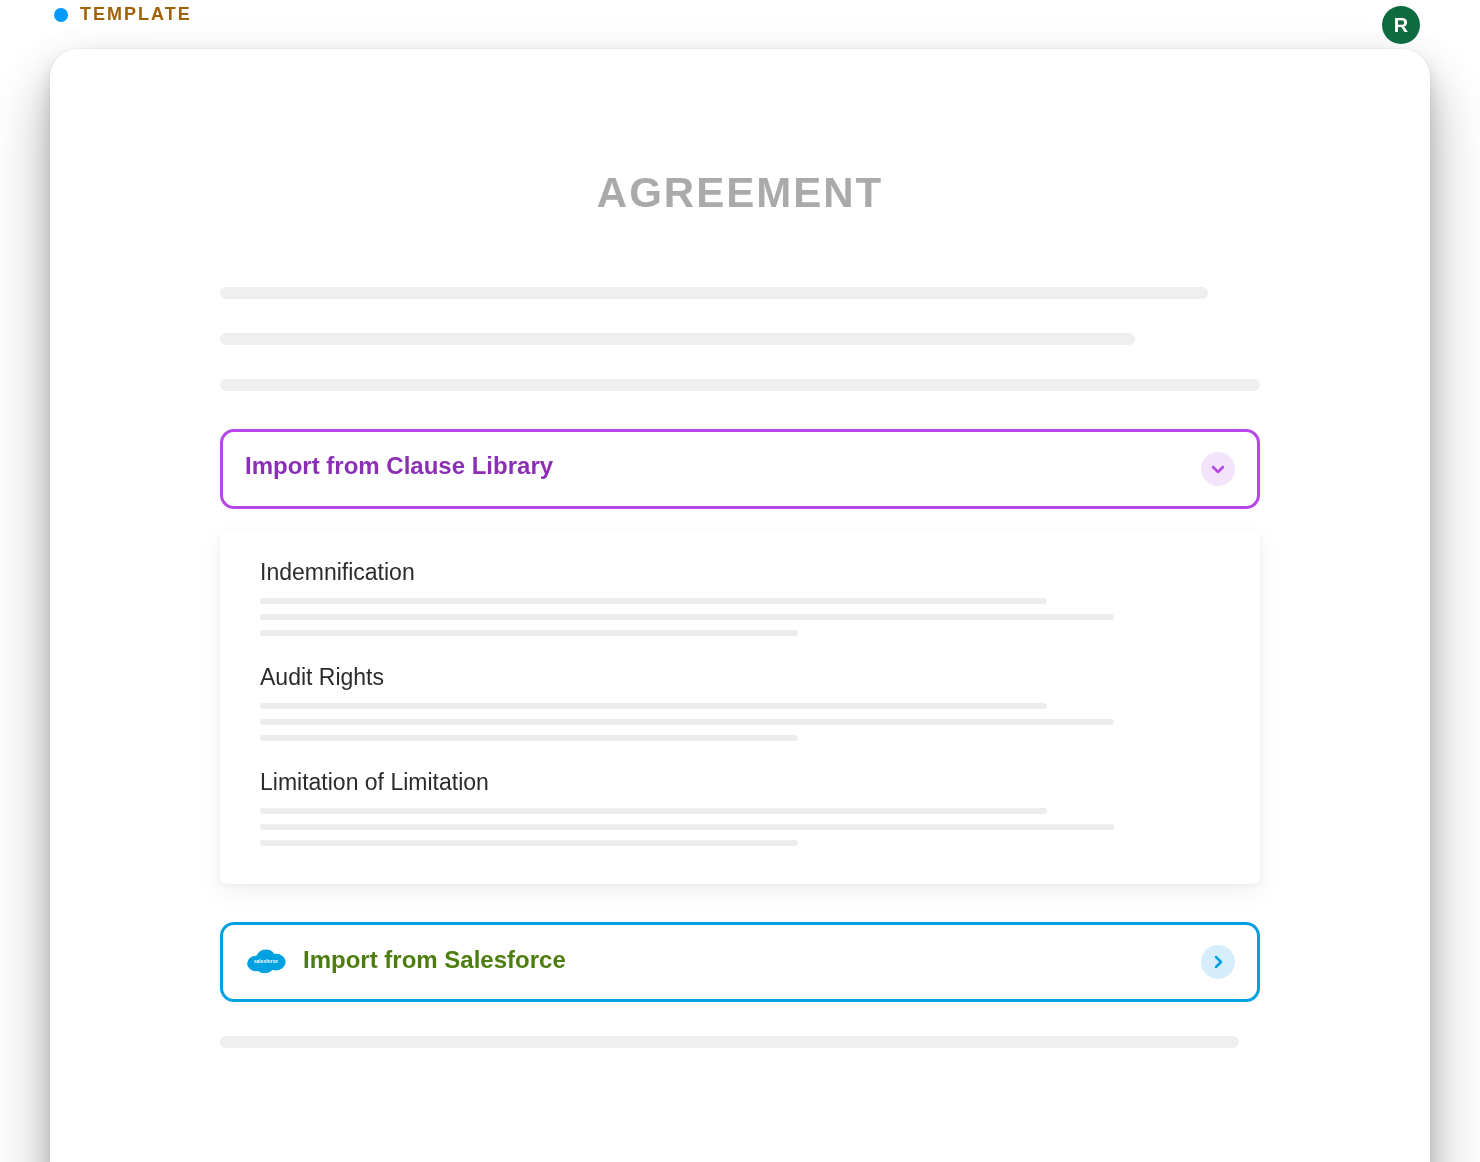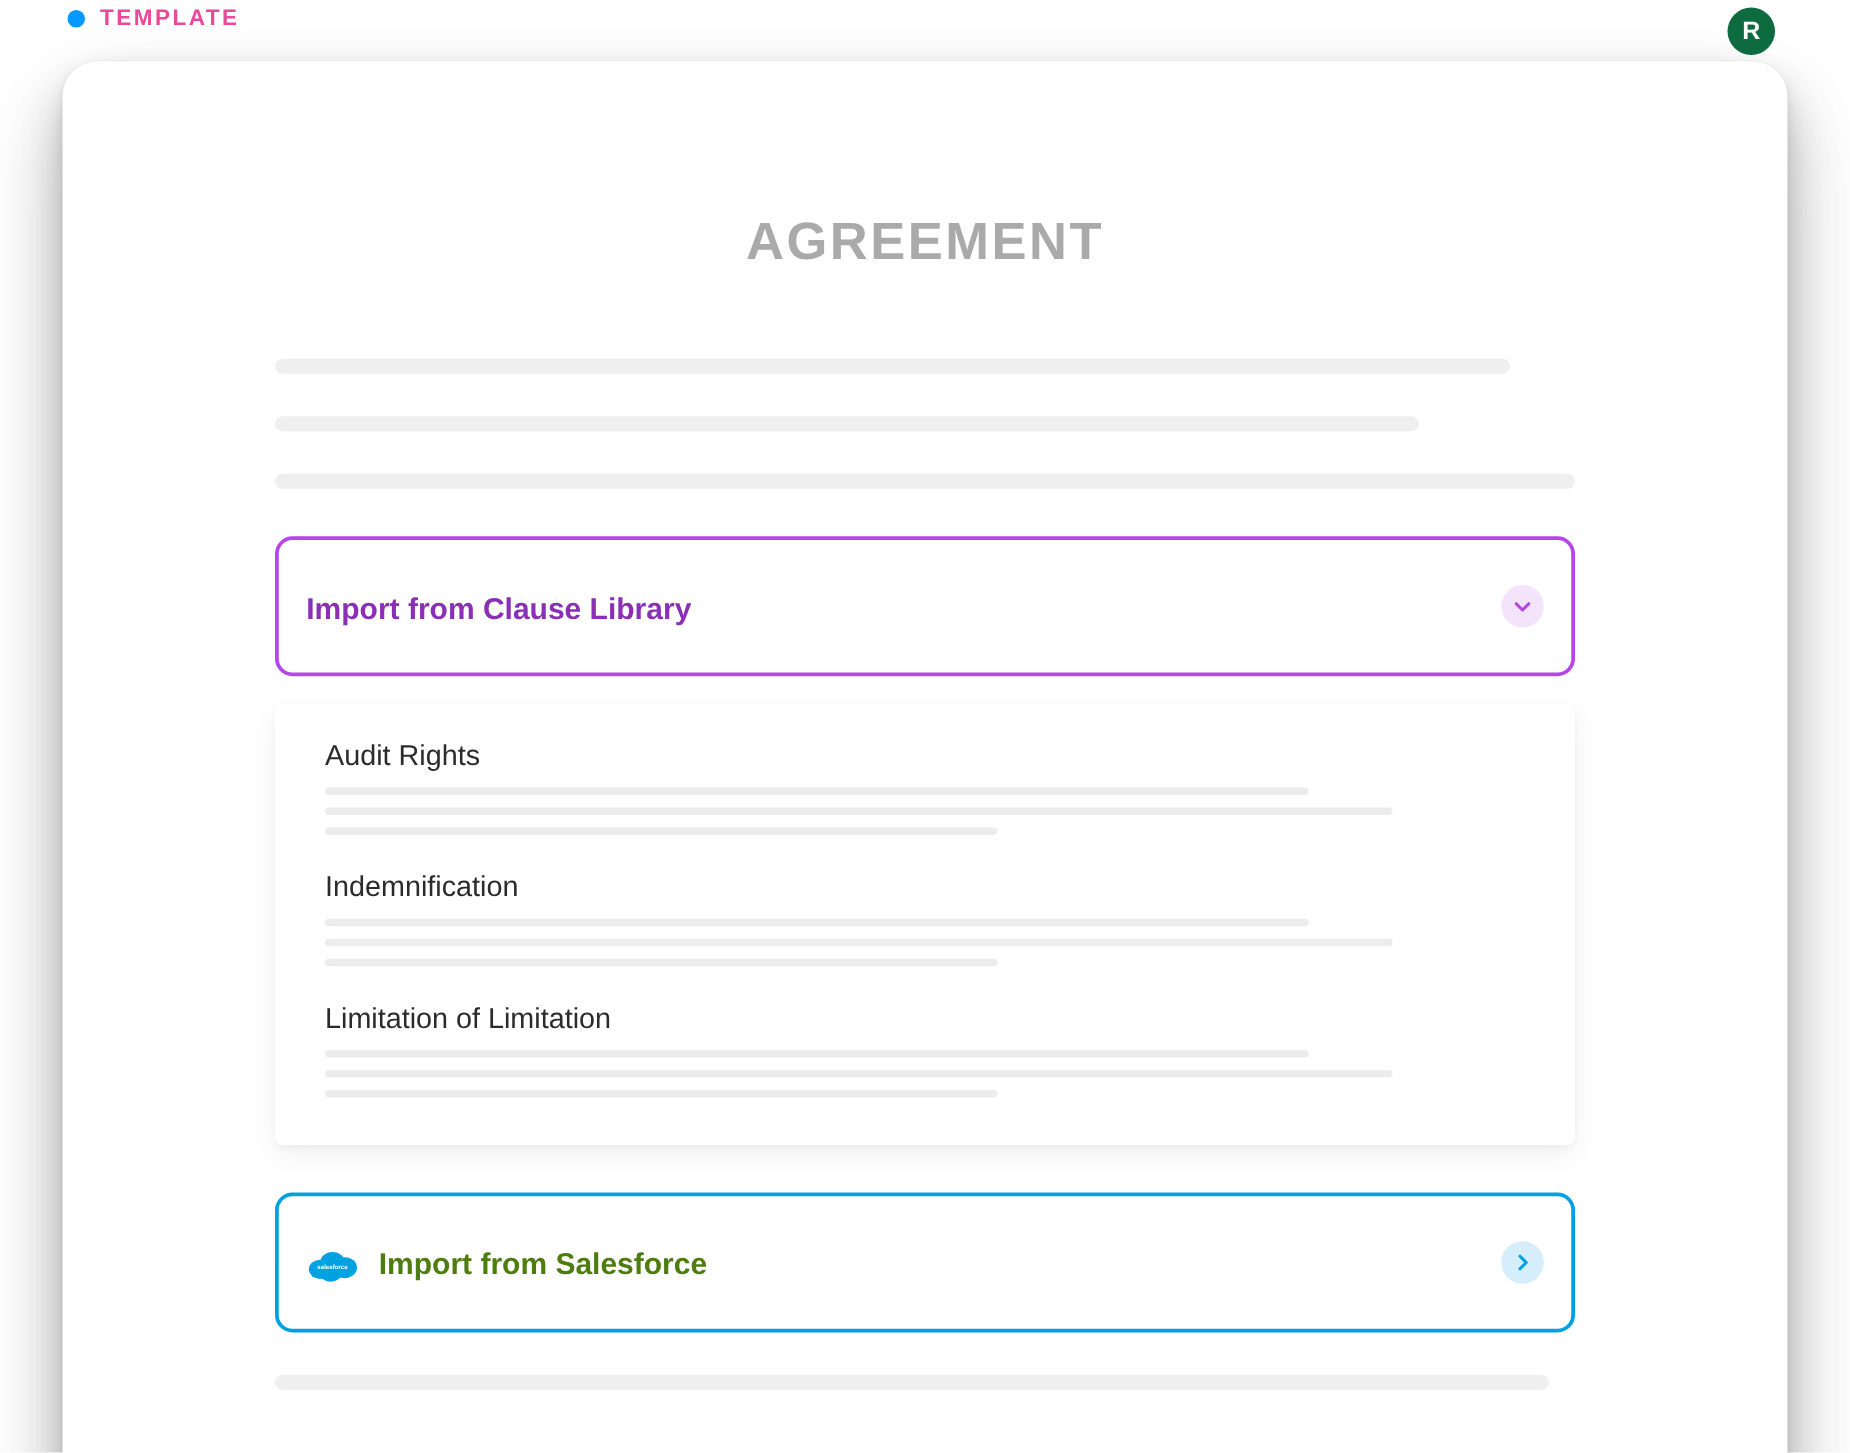--- a/index.html
+++ b/index.html
@@ -28,21 +28,21 @@
       width: 14px;
       height: 14px;
       border-radius: 50%;
       background: #0099ff;
       flex-shrink: 0;
     }
     .template-label {
       font-size: 18px;
       font-weight: 700;
       letter-spacing: 2px;
-      color: #ec4899;
+      color: #a16207;
     }
     .avatar {
       position: absolute;
       right: 10px;
       top: 6px;
       width: 38px;
       height: 38px;
       border-radius: 50%;
       background: #0e6b3f;
       display: flex;
@@ -87,23 +87,23 @@
       margin-bottom: 34px;
     }
     .ph-line.w95 { width: 95%; }
     .ph-line.w88 { width: 88%; }
     .ph-line.w100 { width: 100%; }
     .ph-line.last { margin-bottom: 38px; }
 
     .dropdown {
       border: 3px solid;
       border-radius: 14px;
-      padding: 36px 22px;
-      display: flex;
-      align-items: flex-end;
+      padding: 20px 22px;
+      display: flex;
+      align-items: flex-start;
       justify-content: space-between;
       margin-bottom: 22px;
       cursor: pointer;
     }
     .dropdown.purple { border-color: #b646e8; }
     .dropdown.purple .dd-label { color: #8a2fb6; }
     .dropdown.purple .chev-circle { background: #f4e4fb; }
     .dropdown.purple .chev-circle svg path { stroke: #b646e8; }
 
     .dropdown.blue { border-color: #00a1e0; }
@@ -188,29 +188,29 @@
         </div>
         <div class="chev-circle">
           <svg width="16" height="16" viewBox="0 0 16 16" fill="none">
             <path d="M3 6 L8 11 L13 6" stroke-width="2.5" stroke-linecap="round" stroke-linejoin="round"></path>
           </svg>
         </div>
       </div>
 
       <div class="options-panel">
         <div class="opt-item">
-          <div class="opt-title">Audit Rights</div>
+          <div class="opt-title">Indemnification</div>
           <div class="opt-lines">
             <div class="sub-line w82"></div>
             <div class="sub-line w89"></div>
             <div class="sub-line w56"></div>
           </div>
         </div>
         <div class="opt-item">
-          <div class="opt-title">Indemnification</div>
+          <div class="opt-title">Audit Rights</div>
           <div class="opt-lines">
             <div class="sub-line w82"></div>
             <div class="sub-line w89"></div>
             <div class="sub-line w56"></div>
           </div>
         </div>
         <div class="opt-item">
           <div class="opt-title">Limitation of Limitation</div>
           <div class="opt-lines">
             <div class="sub-line w82"></div>

